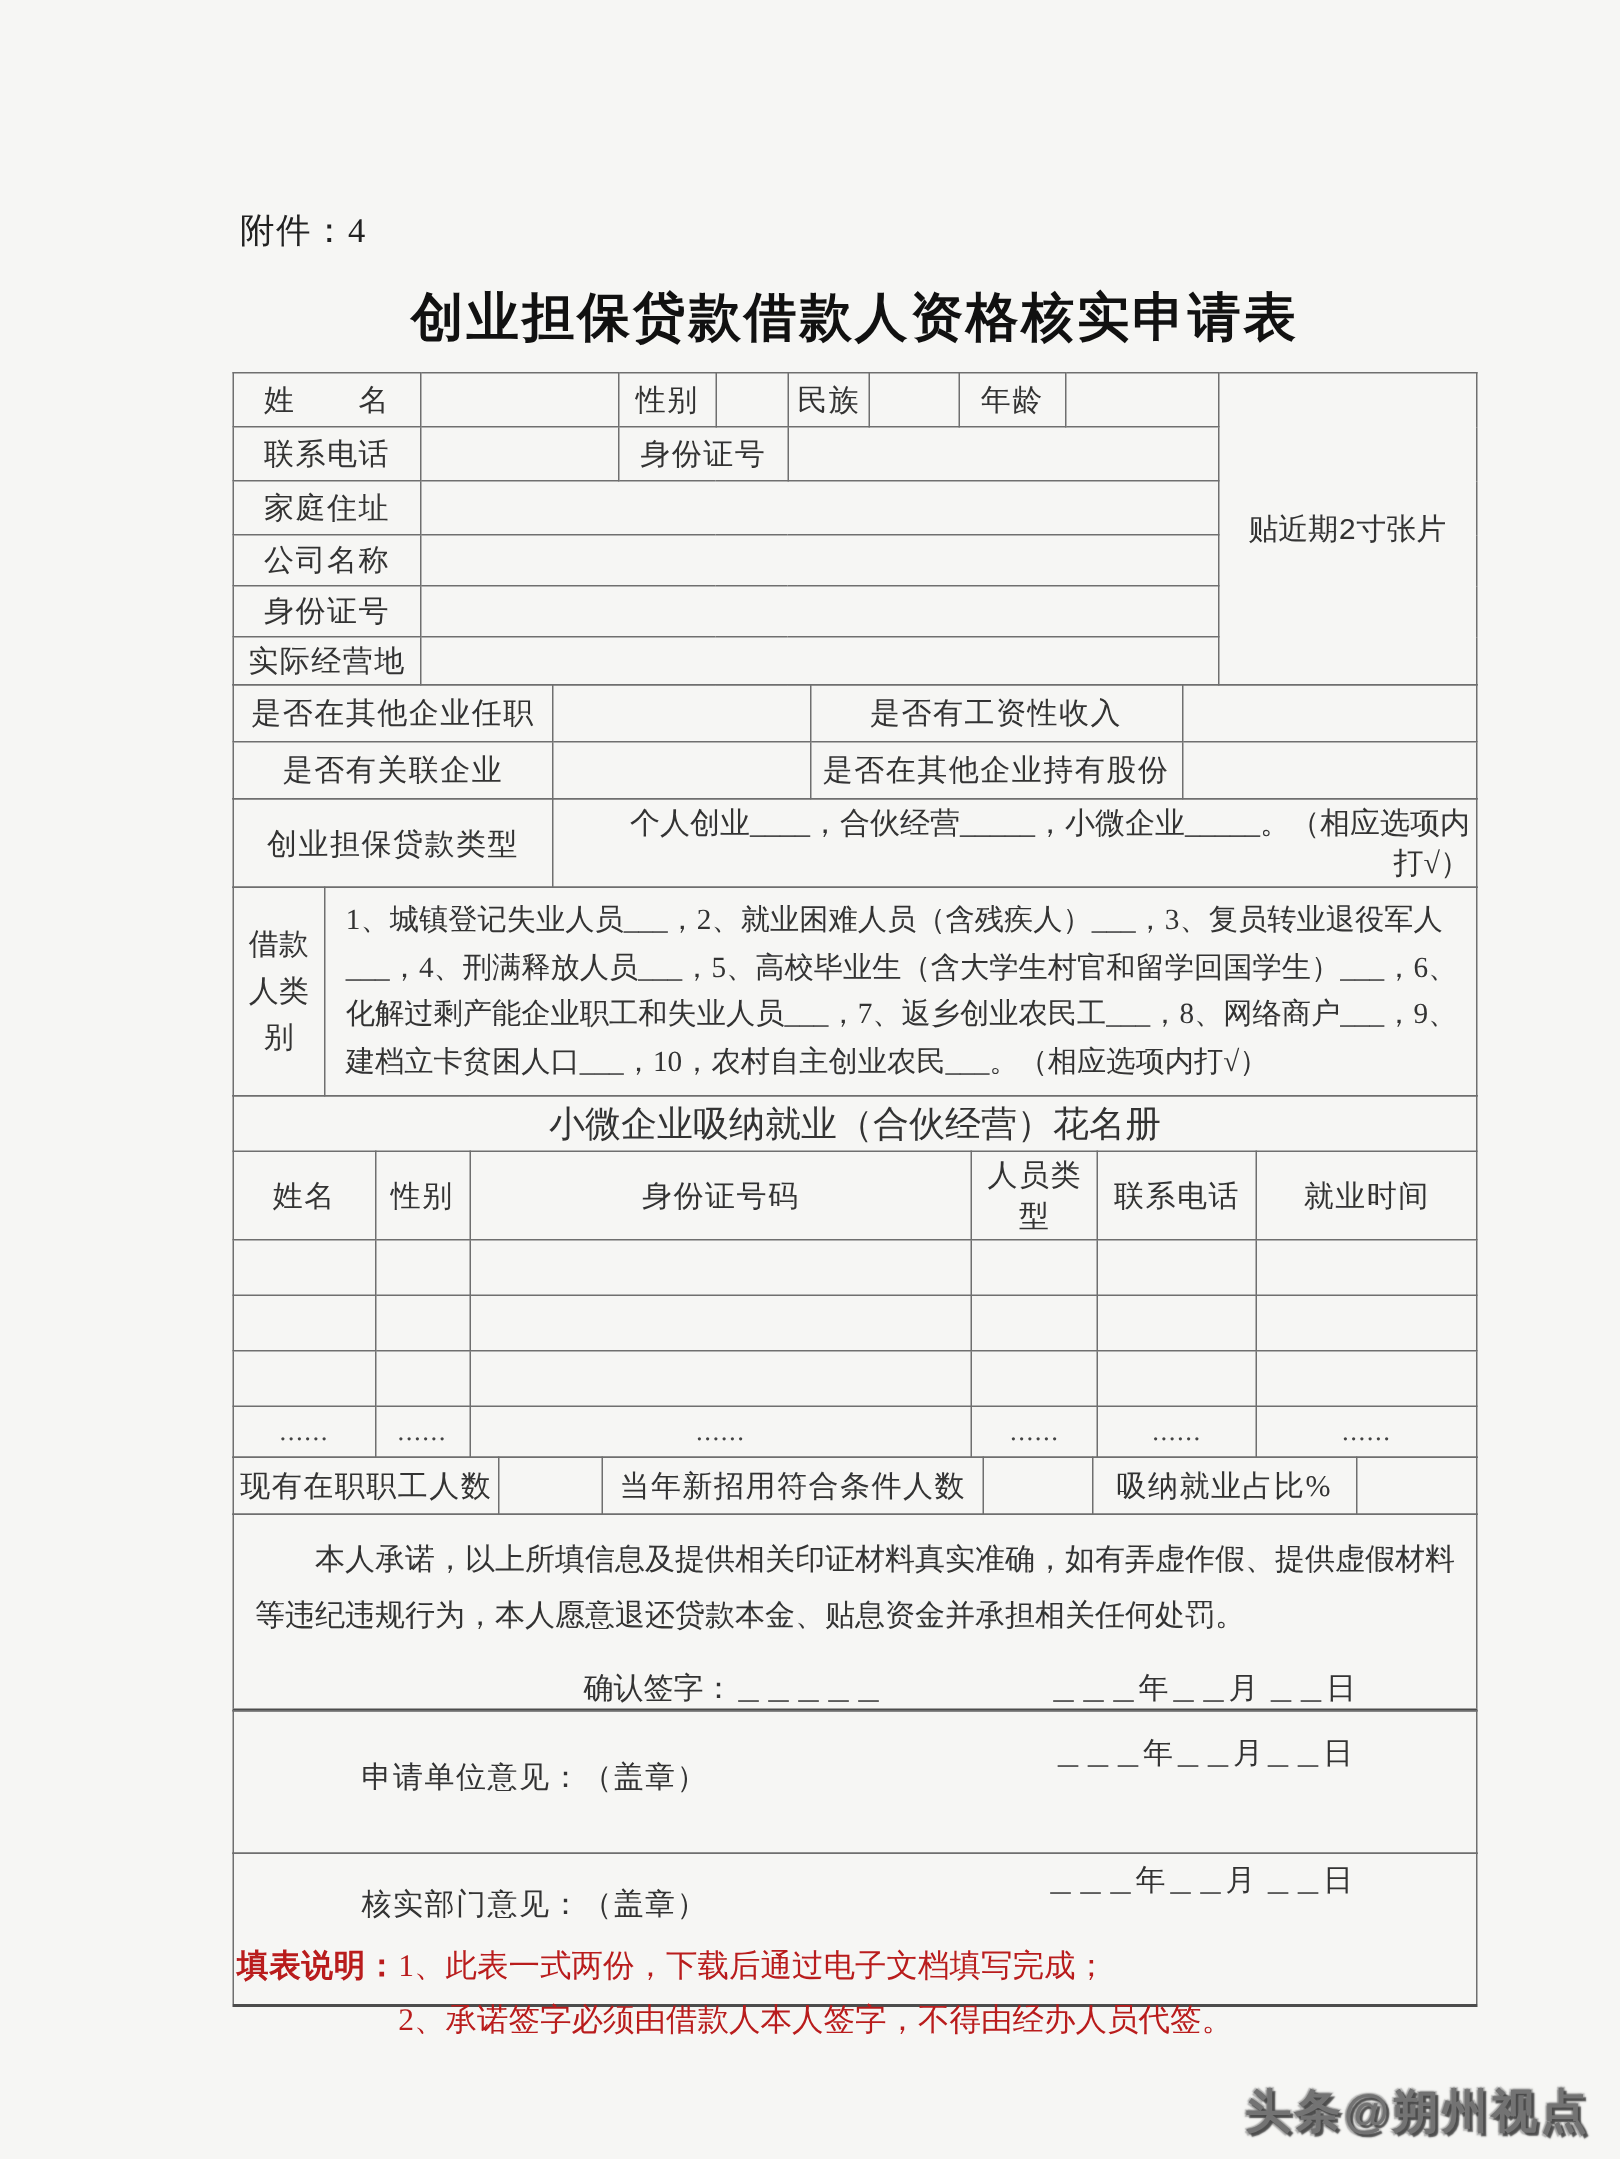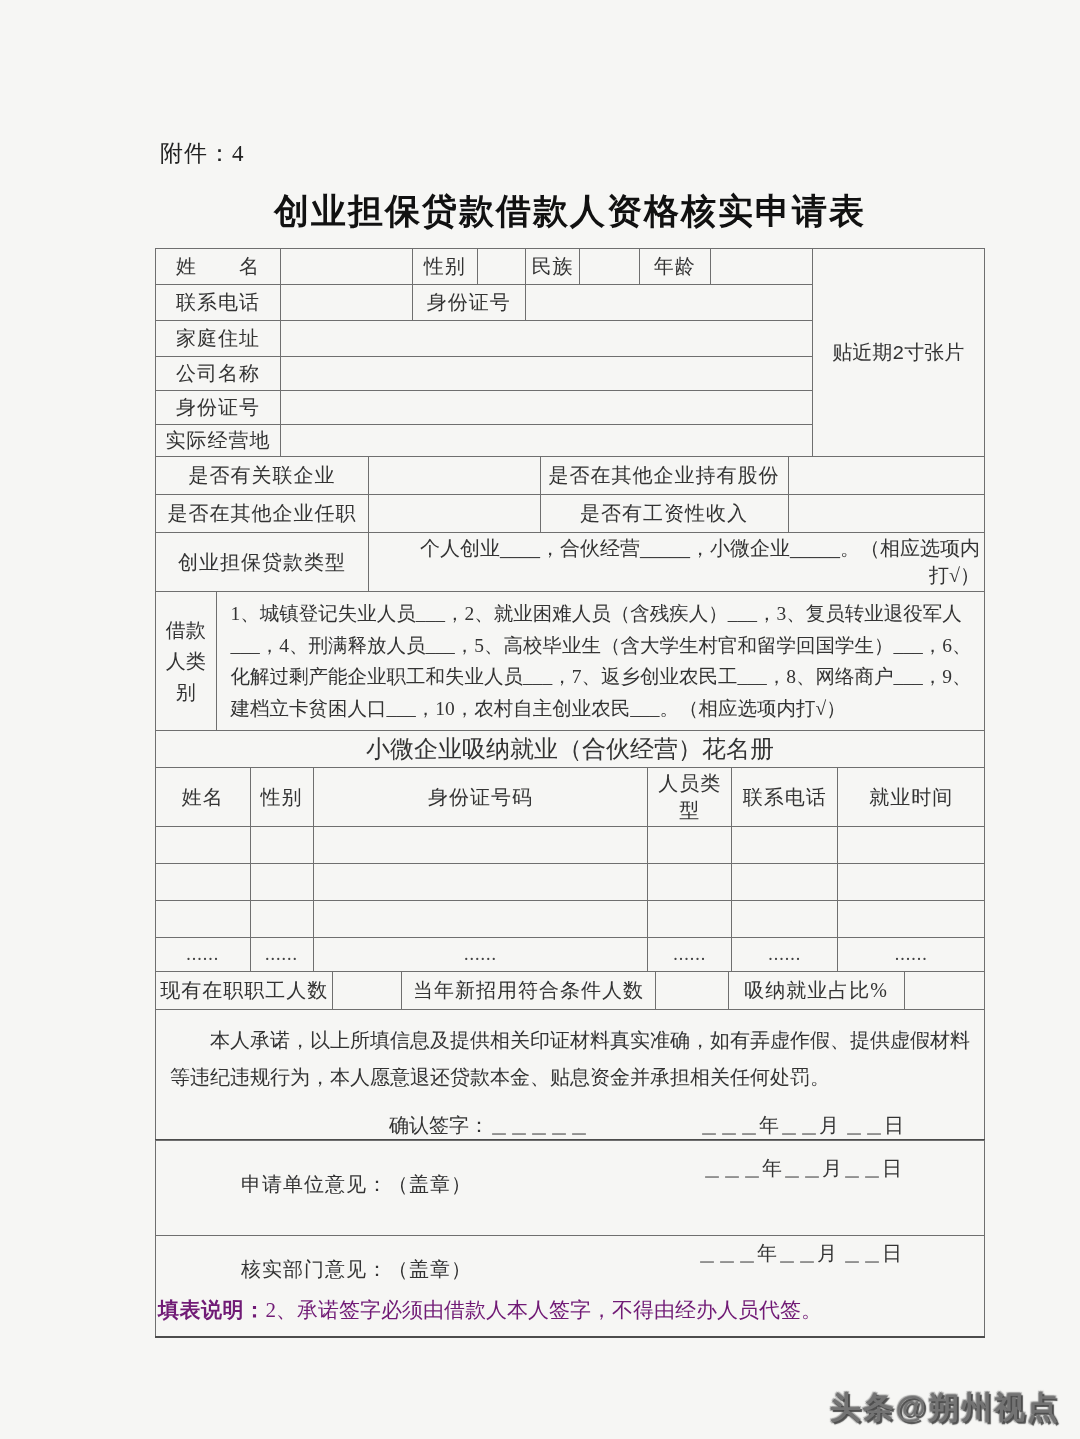--- a/index.html
+++ b/index.html
@@ -55,21 +55,21 @@
   .date-text { margin-left: auto; font-size: 20px; white-space: nowrap; }
   .opinion-label { margin: 30px 0 0 85px; font-size: 20px; letter-spacing: 1px; }
   .opinion-label.verify { margin-top: 20px; }
   .opinion-date {
     position: absolute; right: 82px; bottom: 16px;
     font-size: 20px; white-space: nowrap;
   }
   .rel { position: relative; height: 100%; }
   .notes {
     position: absolute; left: 158px; top: 1292px; width: 760px;
-    font-size: 21px; line-height: 36px; color: #701a75;
+    font-size: 21px; line-height: 36px; color: #b91c1c;
     display: flex; align-items: flex-start;
   }
   .notes-label { white-space: nowrap; font-weight: bold; letter-spacing: 0.5px; }
   .notes-items { }
   .watermark {
     position: absolute; right: 20px; bottom: 10px;
     font-size: 31px; font-weight: bold; letter-spacing: 2px;
     color: #737373;
     text-shadow: 2px 2px 1px rgba(70,70,70,0.95), -1px -1px 1px rgba(120,120,120,0.55),
                  1px -1px 1px rgba(110,110,110,0.5), -1px 1px 1px rgba(110,110,110,0.5);
@@ -136,29 +136,29 @@
 
   <table>
     <colgroup>
       <col style="width:25.7%">
         <col style="width:20.7%">
         <col style="width:29.9%">
         <col style="width:23.7%">
     </colgroup>
     <tbody>
         <tr style="height:38px">
+      <td class="lbl">是否在其他企业任职</td>
+      <td></td>
+      <td class="lbl">是否有工资性收入</td>
+      <td></td>
+    </tr>
+    <tr style="height:38px">
       <td class="lbl">是否有关联企业</td>
       <td></td>
       <td class="lbl">是否在其他企业持有股份</td>
-      <td></td>
-    </tr>
-    <tr style="height:38px">
-      <td class="lbl">是否在其他企业任职</td>
-      <td></td>
-      <td class="lbl">是否有工资性收入</td>
       <td></td>
     </tr>
   </tbody>
     </table>
 
   <table>
     <colgroup>
         <col style="width:25.7%">
         <col style="width:74.3%">
       </colgroup>
@@ -312,17 +312,18 @@
       </td>
     </tr>
   </tbody>
     </table>
 
 </div>
 
 <div class="notes">
   <span class="notes-label">填表说明：</span>
   <span class="notes-items">
+    <div>1、此表一式两份，下载后通过电子文档填写完成；</div>
     <div>2、承诺签字必须由借款人本人签字，不得由经办人员代签。</div>
   </span>
 </div>
 
 <div class="watermark">头条@朔州视点</div>
 
 </body></html>

